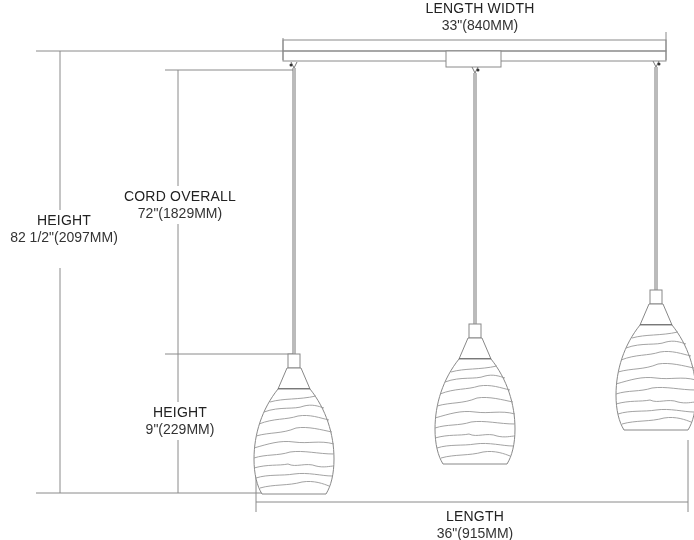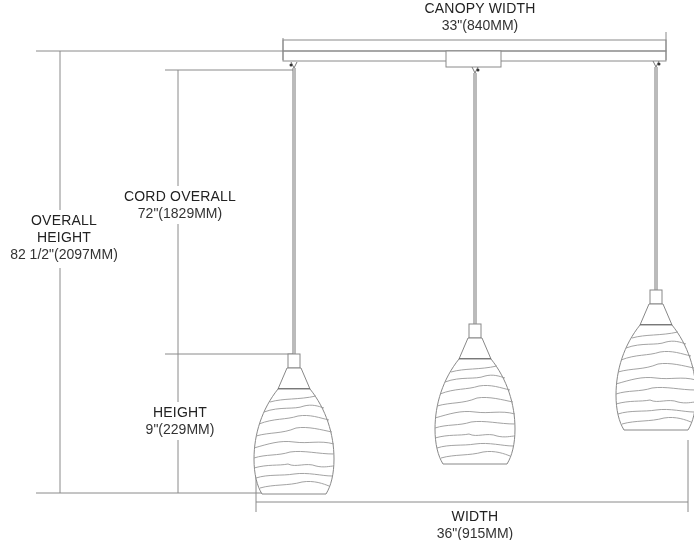--- a/index.html
+++ b/index.html
@@ -96,36 +96,35 @@
   </g>
   <g transform="translate(475,324)">
     <use href="#shade"></use>
   </g>
   <g transform="translate(656,290)">
     <use href="#shade"></use>
   </g>
 </svg>
 
 <div class="label" id="lbl-canopy">
-  <span class="name">CANOPY WIDTH</span>
+  <span class="name">LENGTH WIDTH</span>
   <span class="val">33"(840MM)</span>
 </div>
 
 <div class="label" id="lbl-cord">
   <span class="name">CORD OVERALL</span>
   <span class="val">72"(1829MM)</span>
 </div>
 
 <div class="label" id="lbl-overall">
-  <span class="name">OVERALL</span>
   <span class="name">HEIGHT</span>
   <span class="val">82 1/2"(2097MM)</span>
 </div>
 
 <div class="label" id="lbl-height">
   <span class="name">HEIGHT</span>
   <span class="val">9"(229MM)</span>
 </div>
 
 <div class="label" id="lbl-width">
-  <span class="name">WIDTH</span>
+  <span class="name">LENGTH</span>
   <span class="val">36"(915MM)</span>
 </div>
 
 </body></html>

